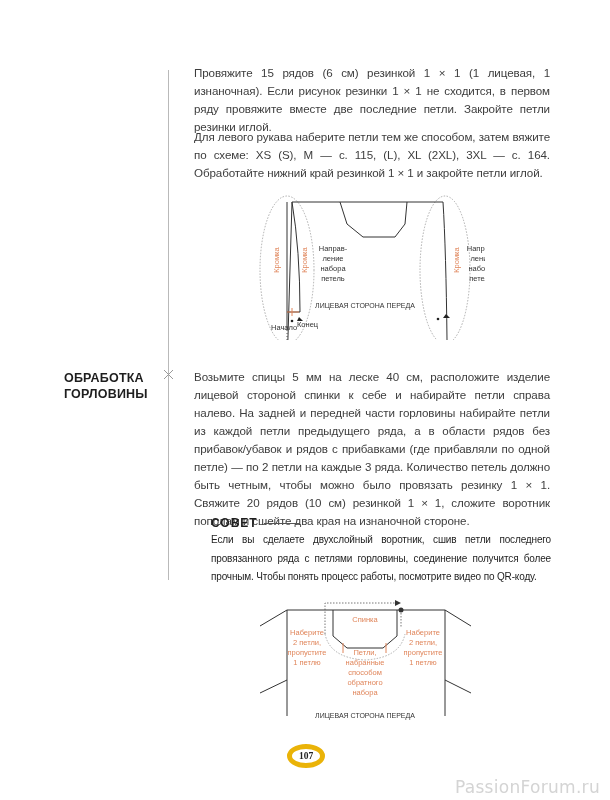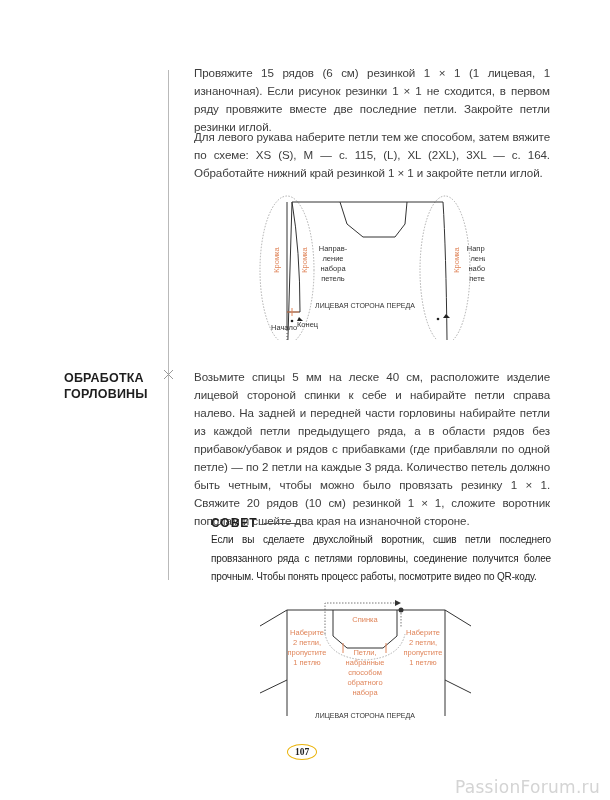--- a/index.html
+++ b/index.html
@@ -13,21 +13,21 @@
                   line-height: 16px; color: #1e1e1e; letter-spacing: 0.2px; }
   .side-heading div { margin: 0; }
   .tip-title { position: absolute; left: 211px; top: 516px; font-size: 12px; font-weight: bold;
                color: #1e1e1e; letter-spacing: 1px; display: flex; align-items: center; }
   .tip-title .dash { display: inline-block; width: 36px; height: 1px; background: #555; margin-left: 6px; }
   .tip-text { position: absolute; left: 211px; top: 531px; width: 340px; font-size: 10px; line-height: 18.5px;
               text-align: justify; color: #1e1e1e; margin: 0; letter-spacing: -0.15px; }
   svg.diagram { position: absolute; }
   .svgtext { font-family: "Liberation Sans", "DejaVu Sans", sans-serif; }
   .page-num { position: absolute; left: 287px; top: 744px; width: 28px; height: 14px;
-              border: 1px solid #eab308; border-radius: 50%; font-family: "Liberation Serif", serif;
+              border: 5px solid #eab308; border-radius: 50%; font-family: "Liberation Serif", serif;
               font-weight: bold; font-size: 9.5px; text-align: center; line-height: 14px; color: #222; }
   .watermark { position: absolute; right: 10px; top: 777px; font-size: 17px; color: #d4d4d4;
                letter-spacing: 0.3px; font-family: "DejaVu Sans", sans-serif; }
 </style>
 </head>
 <body>
 
 <div class="vrule"></div>
 <svg class="cross" viewBox="0 0 11 11">
   <line x1="1" y1="1" x2="10" y2="10" stroke="#999" stroke-width="1"></line>

